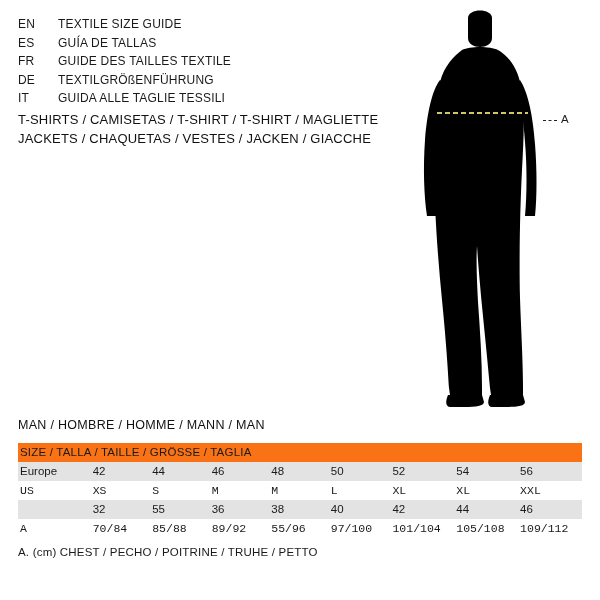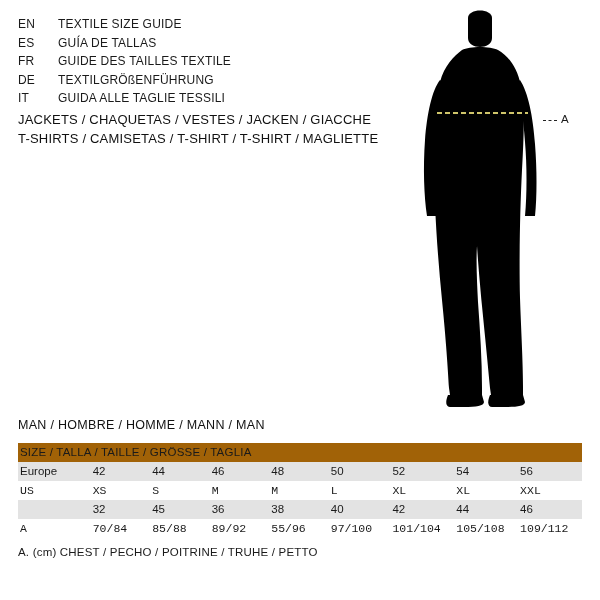--- a/index.html
+++ b/index.html
@@ -107,21 +107,21 @@
     font-size: 11.5px;
   }
   .size-table td {
     padding: 0;
     height: 19px;
     line-height: 19px;
     color: #1a1a1a;
     white-space: nowrap;
   }
   .size-table tr.row-head td {
-    background: #a16207;
+    background: #f97316;
     font-size: 11.5px;
     letter-spacing: .2px;
   }
   .size-table tr.row-shade td {
     background: #e3e3e3;
   }
   .size-table tr.row-plain td {
     background: #ffffff;
     font-family: Liberation Mono, monospace;
   }
@@ -167,22 +167,22 @@
       <span class="lang-code">DE</span>
       <span class="lang-text">TEXTILGRÖßENFÜHRUNG</span>
     </div>
     <div class="lang-row">
       <span class="lang-code">IT</span>
       <span class="lang-text">GUIDA ALLE TAGLIE TESSILI</span>
     </div>
   </div>
 
   <div class="headings">
+    <div class="heading-line">T-SHIRTS / CAMISETAS / T-SHIRT / T-SHIRT / MAGLIETTE</div>
     <div class="heading-line">JACKETS / CHAQUETAS / VESTES / JACKEN / GIACCHE</div>
-    <div class="heading-line">T-SHIRTS / CAMISETAS / T-SHIRT / T-SHIRT / MAGLIETTE</div>
   </div>
 
   <div class="figure-wrap">
     <svg class="figure-svg" width="190" height="400" viewBox="0 0 190 400">
 
       <path d="M58 8 C58 -2 82 -2 82 8 L82 28 C82 40 58 40 58 28 Z" fill="#000000"></path>
 
       <path d="M52 40
                C44 46 34 56 30 72
                C26 90 24 118 24 150
@@ -241,21 +241,21 @@
         <td class="cell">M</td>
         <td class="cell">L</td>
         <td class="cell">XL</td>
         <td class="cell">XL</td>
         <td class="cell">XXL</td>
       </tr>
 
       <tr class="row-shade">
         <td class="col-label"></td>
         <td class="cell">32</td>
-        <td class="cell">45</td>
+        <td class="cell">55</td>
         <td class="cell">36</td>
         <td class="cell">38</td>
         <td class="cell">40</td>
         <td class="cell">42</td>
         <td class="cell">44</td>
         <td class="cell">46</td>
       </tr>
 
       <tr class="row-plain">
         <td class="col-label">A</td>

